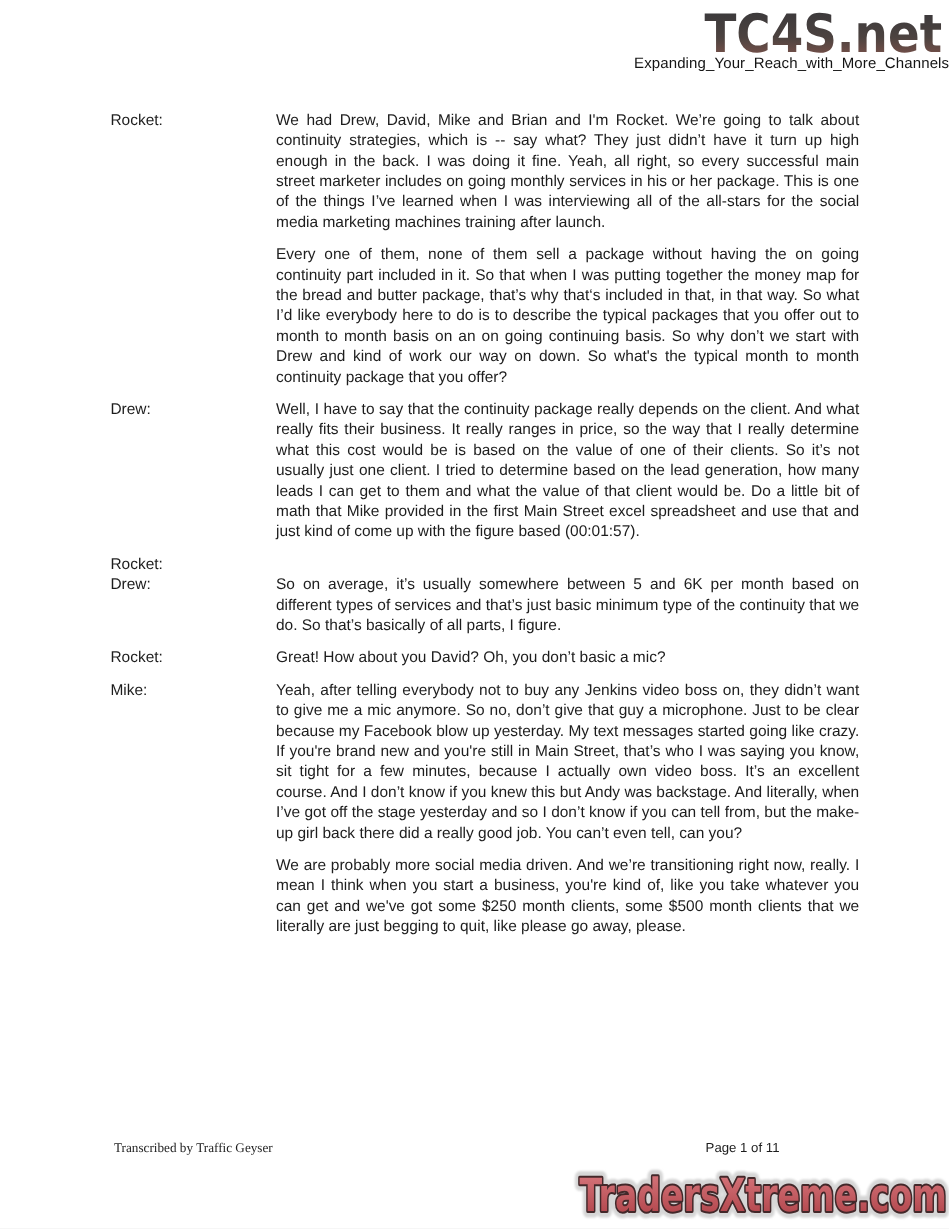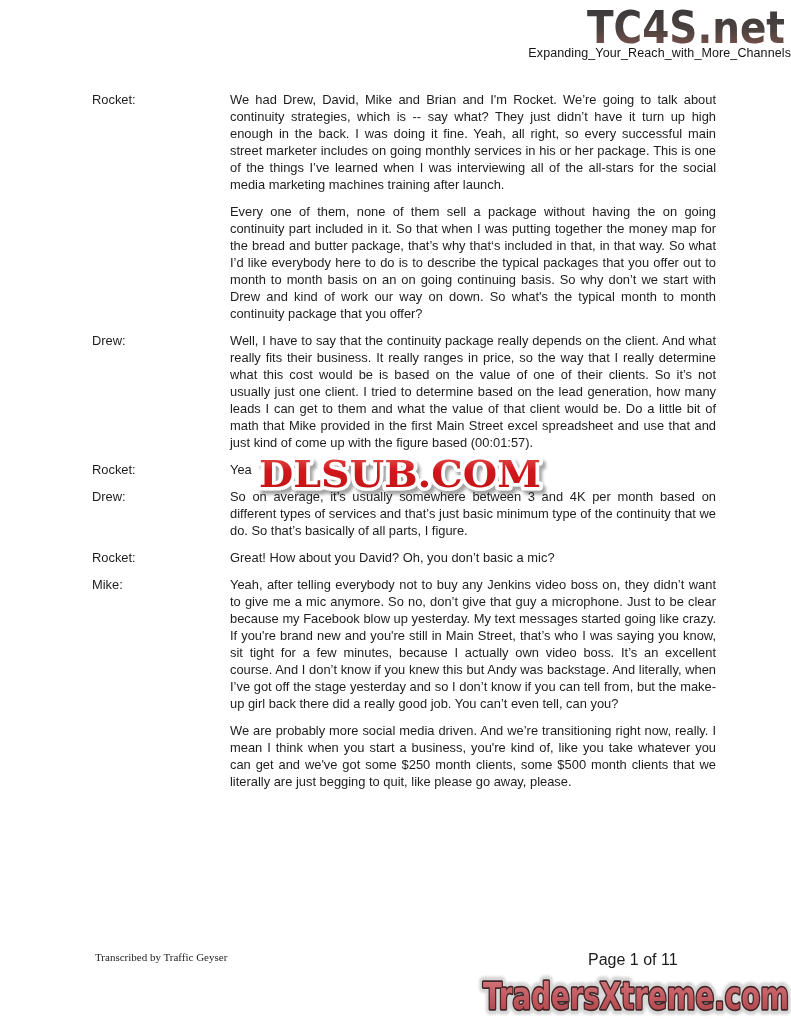--- a/index.html
+++ b/index.html
@@ -28,21 +28,21 @@
   .entry .speaker{flex:0 0 138px;width:138px;}
   .entry .paras{width:486px;position:relative;}
   .para{text-align:justify;margin:0 0 10px 0;}
   
   .watermark{
     position:absolute;left:20px;top:-13px;width:300px;height:54px;
     pointer-events:none;
   }
   
   .footer-left{position:absolute;left:95px;top:951px;font-size:11px;color:#1d1d1d;font-family:Liberation Serif, serif;}
-  .footer-right{position:absolute;left:588px;top:951px;font-size:16px;color:#1d1d1d;}
+  .footer-right{position:absolute;left:588px;top:951px;font-size:11px;color:#1d1d1d;}
   .traders-logo{position:absolute;left:476px;top:968px;width:322px;height:58px;}
   svg{display:block;}
 </style>
 </head>
 <body>
 
 <div class="page">
 
   <div class="tc4s-logo">
     <svg width="208" height="48" viewBox="0 0 208 48" xmlns="http://www.w3.org/2000/svg">
@@ -68,43 +68,25 @@
         </div>
       </div>
       <div class="entry">
         <div class="speaker">Drew:</div>
         <div class="paras">
           <div class="para">Well, I have to say that the continuity package really depends on the client.  And what really fits their business.  It really ranges in price, so the way that I really determine what this cost would be is based on the value of one of their clients.  So it’s not usually just one client.  I tried to determine based on the lead generation, how many leads I can get to them and what the value of that client would be.  Do a little bit of math that Mike provided in the first Main Street excel spreadsheet and use that and just kind of come up with the figure based (00:01:57).</div>
         </div>
       </div>
       <div class="entry">
         <div class="speaker">Rocket:</div>
-        <div class="paras">
-          <div class="para">Yea</div>
-          <div class="watermark">
-      <svg width="300" height="54" viewBox="0 0 300 54" xmlns="http://www.w3.org/2000/svg">
-        <defs>
-          <linearGradient id="wm-grad" x1="0" y1="0" x2="0" y2="1">
-            <stop offset="0" stop-color="#e85a55"></stop>
-            <stop offset="0.45" stop-color="#d0161c"></stop>
-            <stop offset="1" stop-color="#c00f14"></stop>
-          </linearGradient>
-          <filter id="wm-shadow" x="-20%" y="-20%" width="140%" height="160%">
-            <feDropShadow dx="3" dy="4" stdDeviation="1.6" flood-color="#949494" flood-opacity="0.85"></feDropShadow>
-          </filter>
-        </defs>
-        <text x="150" y="39" text-anchor="middle" font-family="DejaVu Serif, serif" font-weight="bold" font-size="38" textLength="282" lengthAdjust="spacingAndGlyphs" stroke="#ffffff" stroke-width="7" stroke-linejoin="round" paint-order="stroke" fill="url(#wm-grad)" filter="url(#wm-shadow)">DLSUB.COM</text>
-      </svg>
-    </div>
-        </div>
       </div>
       <div class="entry">
         <div class="speaker">Drew:</div>
         <div class="paras">
-          <div class="para">So on average, it’s usually somewhere between 3 and 4K per month based on different types of services and that’s just basic minimum type of the continuity that we do.  So that’s basically of all parts, I figure.</div>
+          <div class="para">So on average, it’s usually somewhere between 5 and 6K per month based on different types of services and that’s just basic minimum type of the continuity that we do.  So that’s basically of all parts, I figure.</div>
         </div>
       </div>
       <div class="entry">
         <div class="speaker">Rocket:</div>
         <div class="paras">
           <div class="para">Great!  How about you David?  Oh, you don’t basic a mic?</div>
         </div>
       </div>
       <div class="entry">
         <div class="speaker">Mike:</div>

